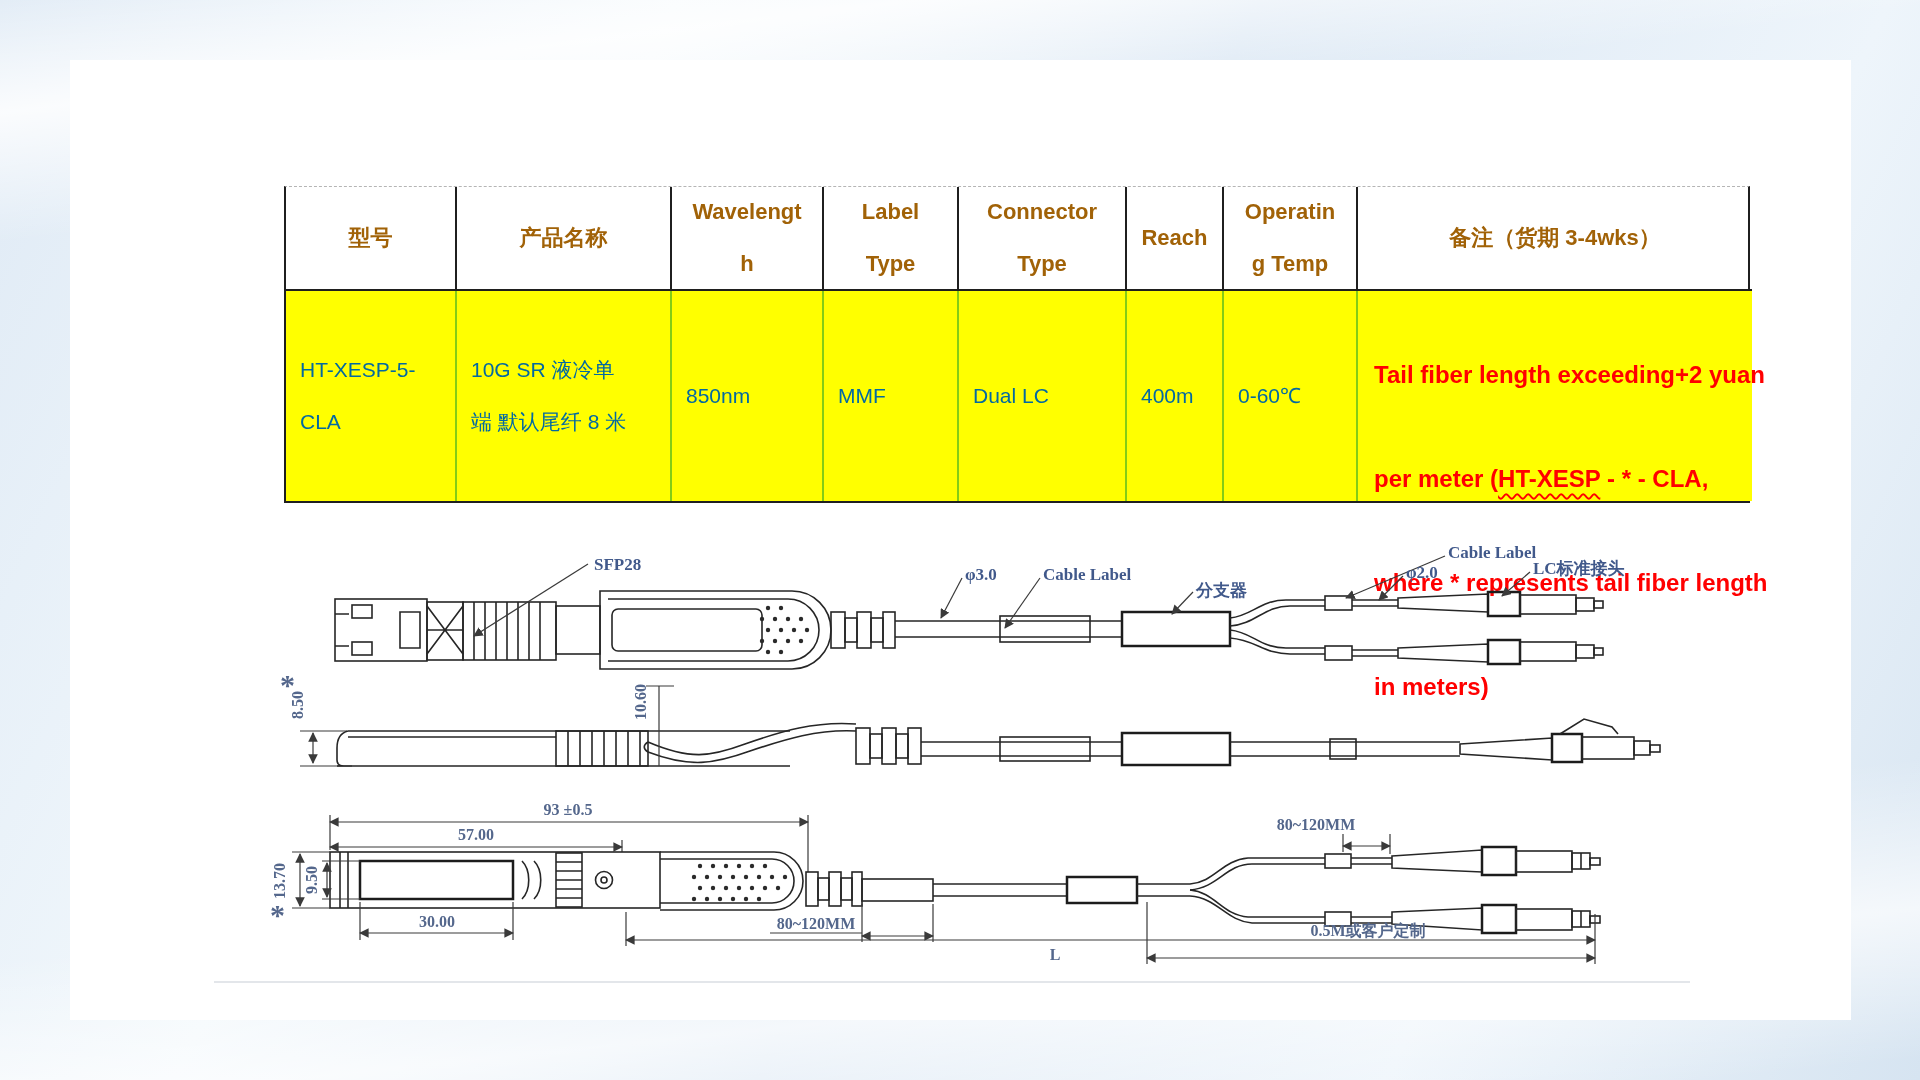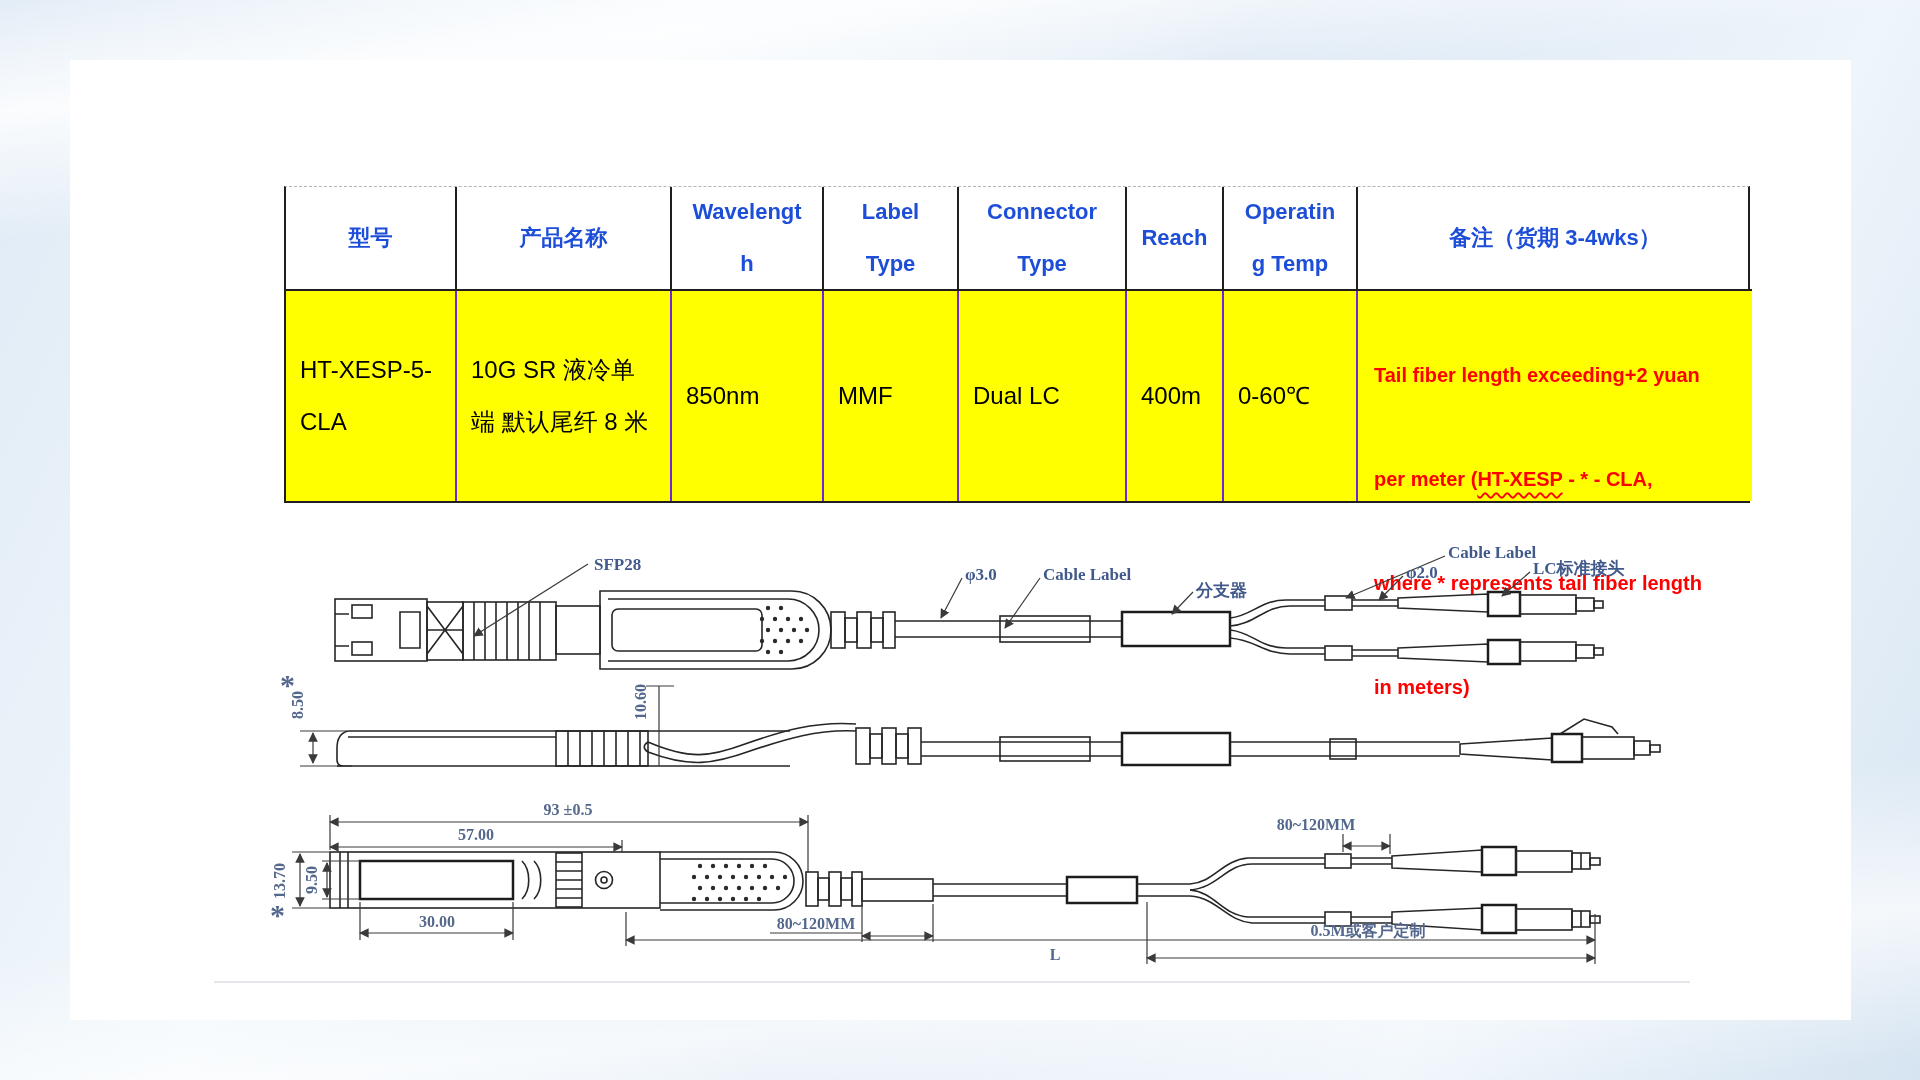--- a/index.html
+++ b/index.html
@@ -28,37 +28,37 @@
     grid-template-rows:104px 210px;
     border-left:2px solid #1f1f1f;
     border-right:2px solid #1f1f1f;
     border-bottom:2px solid #1f1f1f;
     border-top:1px dashed #b5b5b5;
     box-sizing:border-box;
     background:#fff;
   }
   .h-cell{
     display:flex;align-items:center;justify-content:center;text-align:center;
-    font-weight:bold;font-size:22px;line-height:52px;color:#1d4ed8;
+    font-weight:bold;font-size:22px;line-height:52px;color:#a16207;
     white-space:pre-line;
     border-right:2px solid #1f1f1f;border-bottom:2px solid #1f1f1f;
     box-sizing:border-box;
   }
   .h-cell:nth-child(8){border-right:none;}
   .d-cell{
     display:flex;align-items:center;
-    font-size:24px;line-height:52px;color:#000000;
+    font-size:21px;line-height:52px;color:#0369a1;
     padding-left:14px;white-space:pre-line;
     background:var(--row_highlight,#ffff00);
-    border-right:2px solid #6d28d9;
+    border-right:2px solid #84cc16;
     box-sizing:border-box;
   }
   .d-cell.remark{
     display:block;padding:6px 12px 0 16px;
-    font-weight:bold;font-size:20px;line-height:52px;
+    font-weight:bold;font-size:24px;line-height:52px;
     color:var(--remark_red,#ff0000);border-right:none;
   }
   .rk-line{white-space:nowrap;}
   .squig{
     text-decoration:underline;
     text-decoration-style:wavy;
     text-decoration-color:var(--remark_red,#ff0000);
     text-decoration-thickness:2px;
     text-underline-offset:6px;
   }

